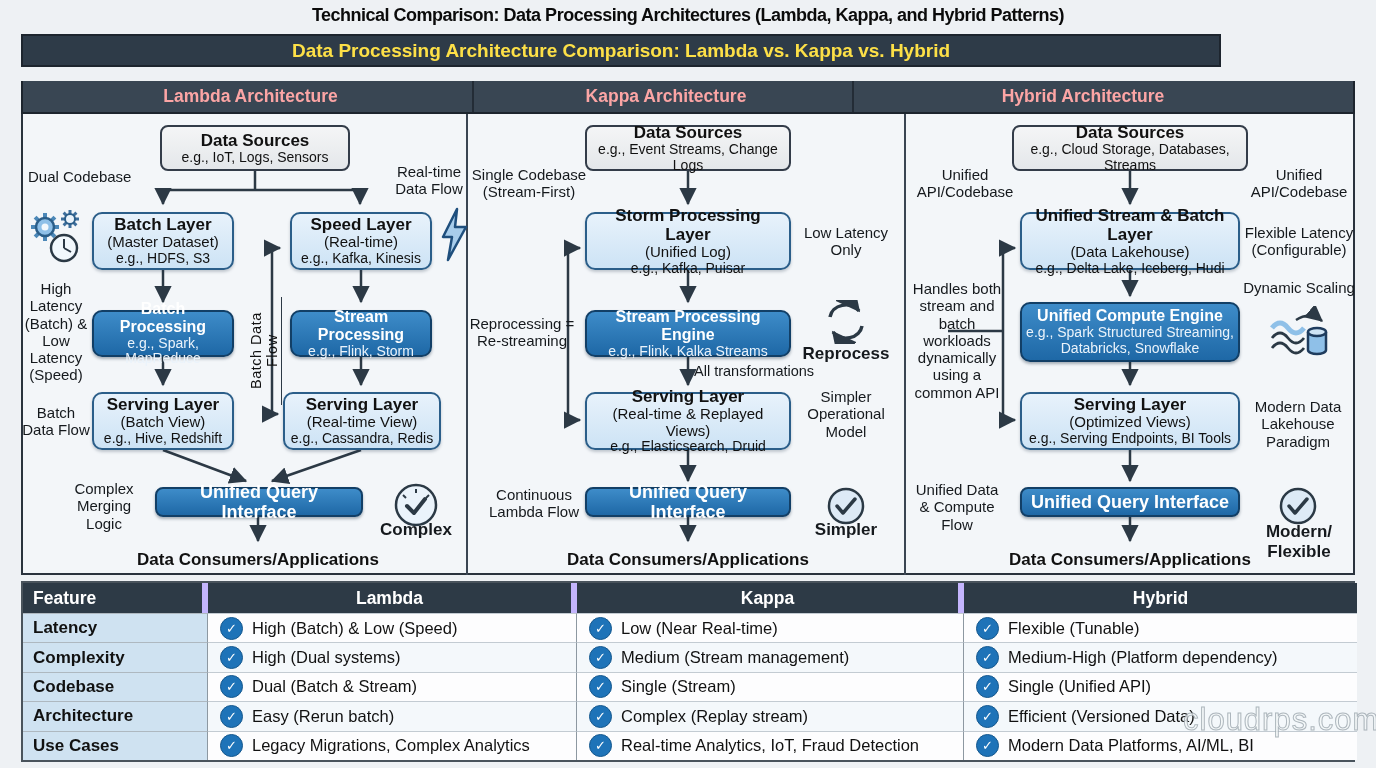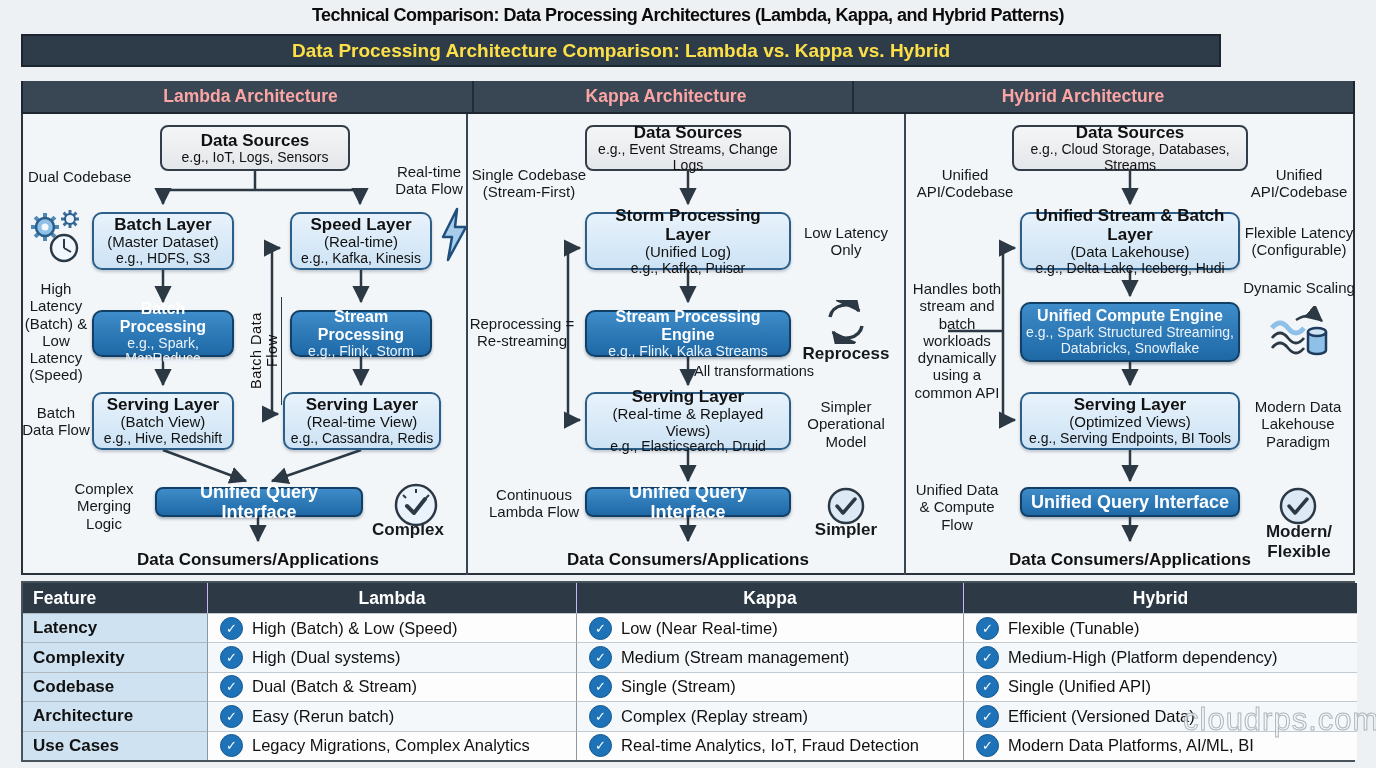--- a/index.html
+++ b/index.html
@@ -42,21 +42,21 @@
   .lbl{position:absolute;z-index:2;font-size:15px;text-align:center;line-height:1.15;color:#15191d;}
   .lbl.b{font-weight:bold;font-size:17px;}
   .vlabel{position:absolute;z-index:2;font-size:14.5px;writing-mode:vertical-rl;transform:rotate(180deg);
           text-align:center;letter-spacing:0.5px;border-left:1px solid #2c3945;padding-left:1px;}
   .icon{position:absolute;z-index:2;}
   
   .ftable{position:absolute;left:21px;top:581px;width:1334px;z-index:2;display:grid;
           grid-template-columns:185px 369px 387px 393px;border:2px solid #49535c;box-sizing:border-box;
           background:#fff;}
   .ftable .hc{background:#2d3a46;color:#fff;font-weight:bold;font-size:17.5px;height:30px;
-              display:flex;align-items:center;justify-content:center;border-right:1px solid #c4b5fd;box-sizing:border-box;}
+              display:flex;align-items:center;justify-content:center;border-right:6px solid #c4b5fd;box-sizing:border-box;}
   .ftable .hc.first{justify-content:flex-start;padding-left:10px;}
   .ftable .fc{background:#cfe2f1;font-weight:bold;font-size:17px;height:29.4px;display:flex;align-items:center;
               padding-left:10px;border-right:1px solid #8d98a1;border-top:1px solid #aeb8c0;box-sizing:border-box;}
   .ftable .dc{height:29.4px;display:flex;align-items:center;gap:9px;padding-left:12px;font-size:16.5px;
               border-right:1px solid #8d98a1;border-top:1px solid #c3cbd2;box-sizing:border-box;background:#fdfdfe;}
   .ftable .dc.alt{background:#f4f8fb;}
   .ftable .last{border-right:none;}
   .chk{flex:0 0 auto;width:21px;height:21px;border-radius:50%;background:#1e73b8;color:#fff;
        display:flex;align-items:center;justify-content:center;font-size:13px;font-weight:bold;
        border:1px solid #15588e;}
@@ -158,21 +158,21 @@
   </div>
   <div class="box dark uqi" style="left:155px;top:487px;width:208px;height:30px;">Unified Query Interface</div>
   <div class="consumers" style="left:130px;top:550px;width:256px;">Data Consumers/Applications</div>
 
   <div class="lbl" style="left:28px;top:168px;width:110px;text-align:left;">Dual Codebase</div>
   <div class="lbl" style="left:383px;top:163px;width:92px;">Real-time Data Flow</div>
   <div class="lbl" style="left:22px;top:280px;width:68px;">High Latency (Batch) &amp; Low Latency (Speed)</div>
   <div class="lbl" style="left:22px;top:404px;width:68px;">Batch Data Flow</div>
   <div class="vlabel" style="left:248px;top:297px;height:108px;">Batch Data Flow</div>
   <div class="lbl" style="left:58px;top:480px;width:92px;">Complex Merging Logic</div>
-  <div class="lbl b" style="left:368px;top:520px;width:80px;text-align:center;">Complex</div>
+  <div class="lbl b" style="left:376px;top:520px;width:80px;text-align:center;">Complex</div>
 
   <svg class="icon" style="left:28px;top:208px;" width="60" height="58" viewBox="0 0 60 58">
     <g stroke="#4c88b8" stroke-width="4">
       <line x1="17" y1="11" x2="17" y2="5"></line>
         <line x1="22.7" y1="13.3" x2="26.9" y2="9.1"></line>
       <line x1="25" y1="19" x2="31" y2="19"></line>
         <line x1="22.7" y1="24.7" x2="26.9" y2="28.9"></line>
       <line x1="17" y1="27" x2="17" y2="33"></line>
         <line x1="11.3" y1="24.7" x2="7.1" y2="28.9"></line>
       <line x1="9" y1="19" x2="3" y2="19"></line>
@@ -228,21 +228,21 @@
     <div class="e">e.g., Elasticsearch, Druid</div>
   </div>
   <div class="box dark uqi" style="left:585px;top:487px;width:206px;height:30px;">Unified Query Interface</div>
   <div class="consumers" style="left:560px;top:550px;width:256px;">Data Consumers/Applications</div>
 
   <div class="lbl" style="left:470px;top:166px;width:118px;">Single Codebase (Stream-First)</div>
   <div class="lbl" style="left:800px;top:224px;width:92px;">Low Latency Only</div>
   <div class="lbl" style="left:464px;top:315px;width:116px;">Reprocessing = Re-streaming</div>
   <div class="lbl" style="left:694px;top:363px;width:134px;text-align:left;font-size:14.5px;">All transformations</div>
   <div class="lbl b" style="left:798px;top:344px;width:96px;">Reprocess</div>
-  <div class="lbl" style="left:798px;top:398px;width:96px;">Simpler Operational Model</div>
+  <div class="lbl" style="left:798px;top:388px;width:96px;">Simpler Operational Model</div>
   <div class="lbl" style="left:486px;top:486px;width:96px;">Continuous Lambda Flow</div>
   <div class="lbl b" style="left:810px;top:520px;width:72px;">Simpler</div>
 
   <svg class="icon" style="left:818px;top:300px;" width="56" height="44" viewBox="0 0 56 44">
     <g stroke="#2b3945" stroke-width="3.5" fill="none">
       <path d="M12,17 A16,14 0 0 1 41,11" marker-end="url(#ah)"></path>
       <path d="M44,26 A16,14 0 0 1 15,32" marker-end="url(#ah)"></path>
     </g>
   </svg>
 

